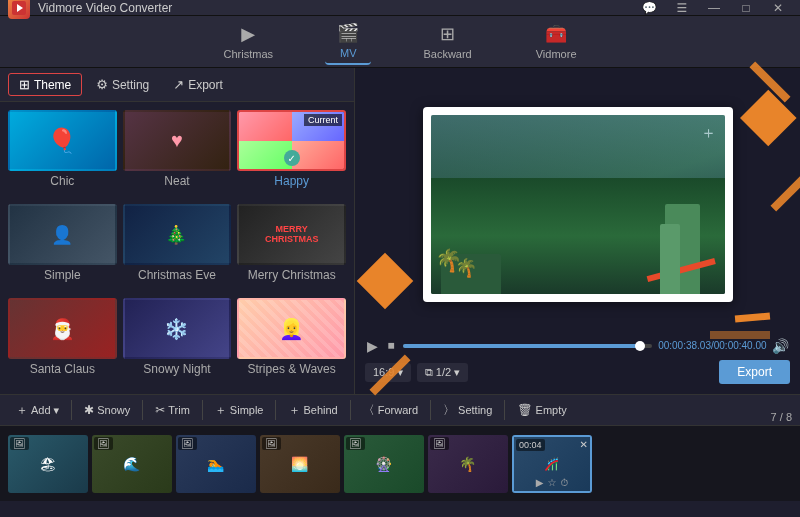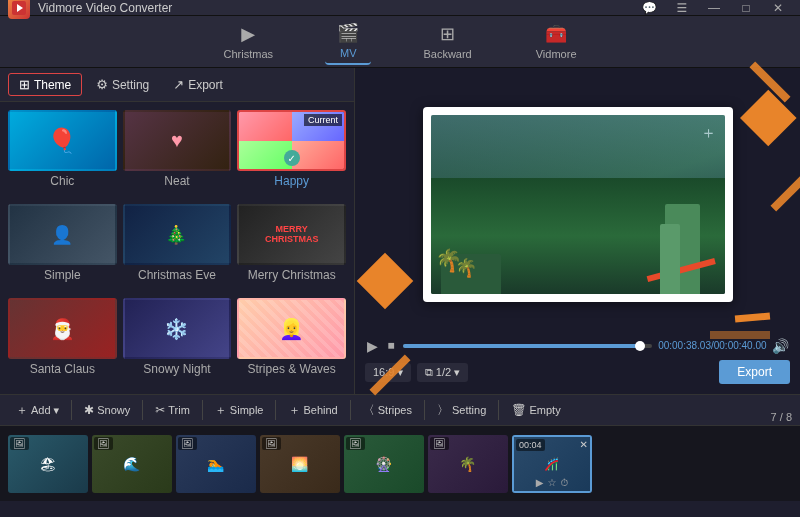--- a/index.html
+++ b/index.html
@@ -708,21 +708,21 @@
     <span>Simple</span>
   </button>
   <div class="btn-separator"></div>
   <button class="bottom-btn">
     <span class="btn-icon">＋</span>
     <span>Behind</span>
   </button>
   <div class="btn-separator"></div>
   <button class="bottom-btn">
     <span class="btn-icon">〈</span>
-    <span>Stripes</span>
+    <span>Forward</span>
   </button>
   <div class="btn-separator"></div>
   <button class="bottom-btn">
     <span class="btn-icon">〉</span>
     <span>Setting</span>
   </button>
   <div class="btn-separator"></div>
   <button class="bottom-btn">
     <span class="btn-icon">🗑</span>
     <span>Empty</span>

